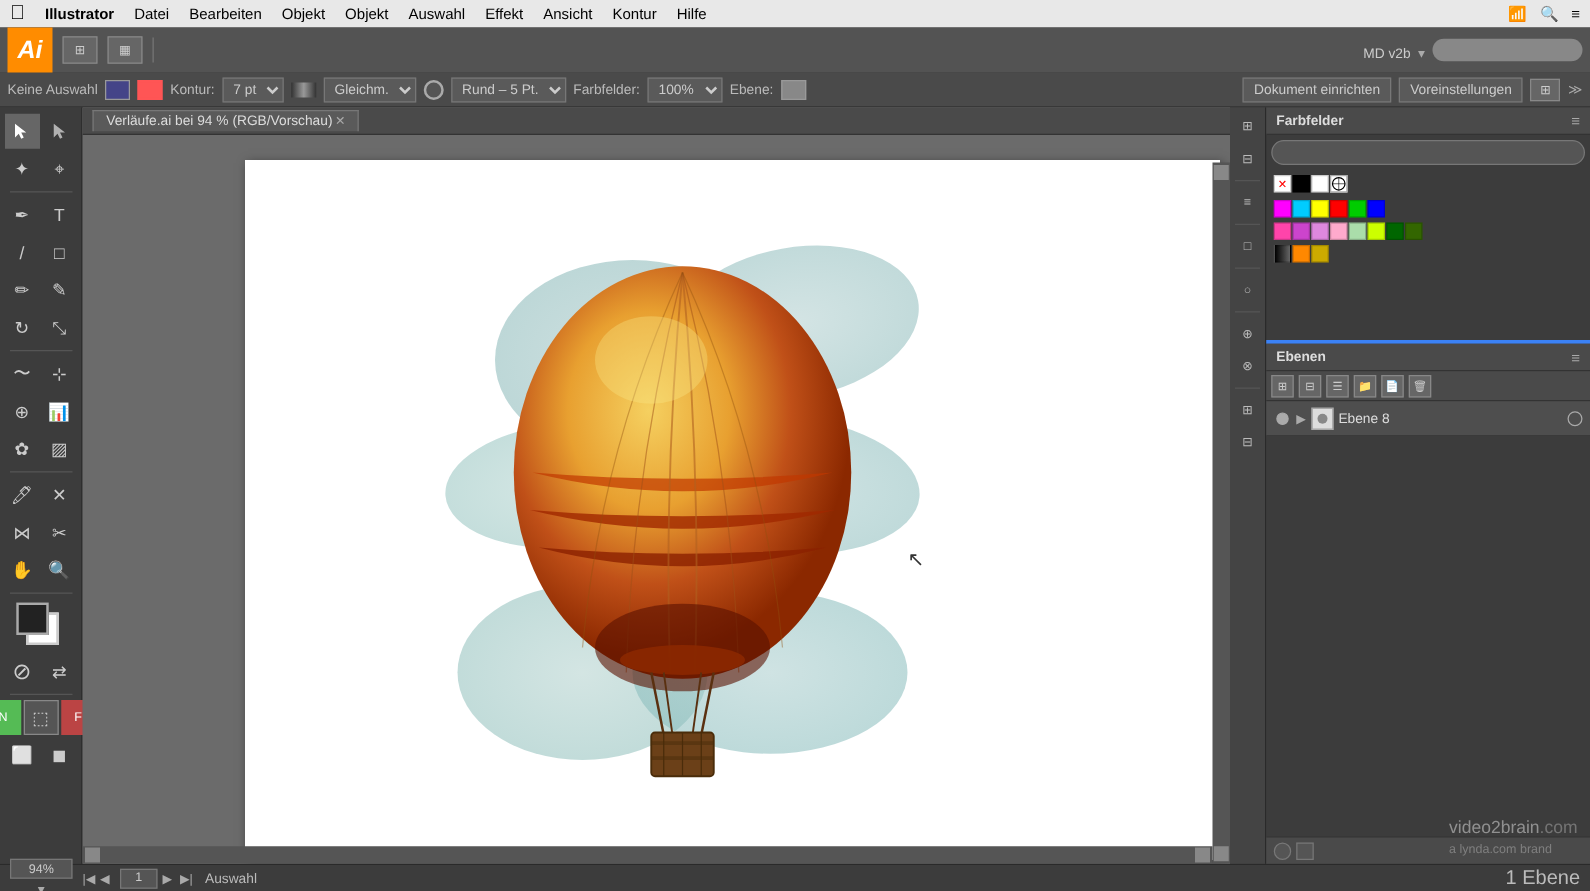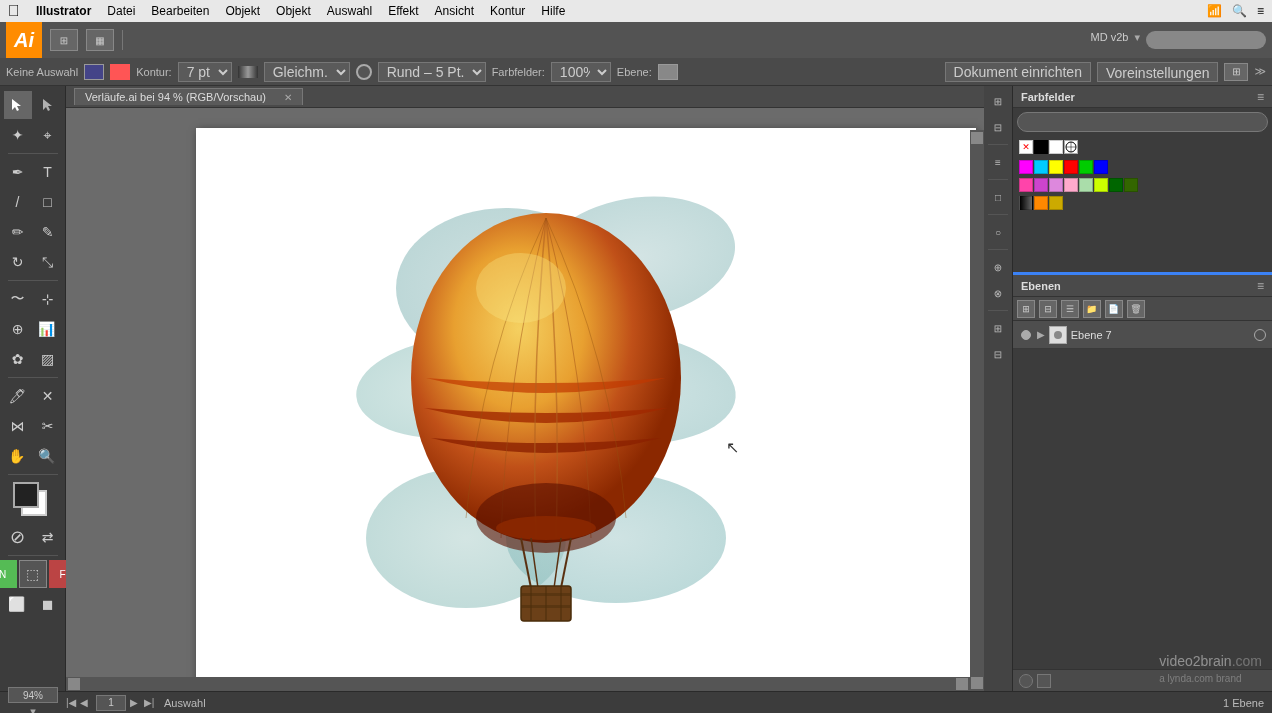--- a/index.html
+++ b/index.html
@@ -27,37 +27,37 @@
       font-size: 20px; font-weight: bold; color: white; font-style: italic;
       flex-shrink: 0;
     }
     .toolbar-btn {
       width: 28px; height: 22px; background: #666; border: 1px solid #888;
       display: flex; align-items: center; justify-content: center; cursor: pointer;
       font-size: 10px; color: #ccc;
     }
     .toolbar-separator { width: 1px; height: 20px; background: #777; }
     .toolbar-spacer { flex: 1; }
-    .toolbar-right { display: flex; align-items: flex-start; gap: 6px; }
+    .toolbar-right { display: flex; align-items: flex-end; gap: 6px; }
     .version-label { font-size: 11px; color: #ccc; }
     .search-box {
       width: 120px; height: 18px; background: #888; border: none; border-radius: 9px;
       padding: 0 8px; font-size: 11px; color: #fff;
     }
 
     
     #options-bar {
       width: 100%; height: 28px; background: #4a4a4a;
       display: flex; align-items: center; padding: 0 6px; gap: 6px;
       border-bottom: 1px solid #333;
     }
     .opt-label { font-size: 11px; color: #bbb; white-space: nowrap; }
     .opt-select {
       height: 20px; background: #5a5a5a; border: 1px solid #777;
-      color: #ccc; font-size: 14px; padding: 0 4px; cursor: pointer;
+      color: #ccc; font-size: 11px; padding: 0 4px; cursor: pointer;
     }
     .opt-color-box { width: 20px; height: 16px; border: 1px solid #999; cursor: pointer; }
 
     
     #main-area {
       display: flex; width: 100%; height: calc(713px - 22px - 36px - 28px - 22px);
     }
 
     
     #left-toolbar {
@@ -85,21 +85,21 @@
     #canvas-area {
       flex: 1; background: #6b6b6b; position: relative; overflow: hidden;
     }
     #tab-bar {
       height: 22px; background: #4a4a4a; display: flex; align-items: center;
       padding: 0 8px; border-bottom: 1px solid #333;
     }
     .tab-item {
       background: #5a5a5a; border: 1px solid #777; border-bottom: none;
       padding: 2px 10px; font-size: 11px; color: #ddd; cursor: pointer;
-      display: flex; align-items: center; gap: 18px;
+      display: flex; align-items: center; gap: 2px;
     }
     .tab-close { font-size: 10px; color: #aaa; cursor: pointer; }
     #canvas-scroll-area {
       width: 100%; height: calc(100% - 22px); overflow: hidden; position: relative;
     }
     #canvas-bg {
       position: absolute; top: 20px; left: 130px;
       width: 780px; height: 560px; background: white; box-shadow: 2px 2px 8px rgba(0,0,0,0.5);
     }
     
@@ -204,21 +204,21 @@
     .zoom-display {
       width: 50px; height: 16px; background: #555; border: 1px solid #777;
       font-size: 10px; color: #ccc; text-align: center; display: flex;
       align-items: center; justify-content: center;
     }
     .status-page { display: flex; align-items: center; gap: 4px; }
     .page-arrows { display: flex; gap: 2px; }
     .page-arrow { width: 12px; height: 12px; cursor: pointer; color: #aaa; font-size: 10px; }
     .status-info { font-size: 11px; color: #bbb; }
     .status-right { margin-left: auto; display: flex; gap: 8px; align-items: center; }
-    .status-ebenen { font-size: 11px; color: #bbb; }
+    .status-ebenen { font-size: 16px; color: #bbb; }
 
     
     #watermark {
       position: absolute; bottom: 28px; right: 10px;
       font-size: 13px; color: rgba(200,200,200,0.7);
     }
     #watermark span { color: rgba(255,255,255,0.5); }
   </style>
 </head>
 <body>
@@ -543,21 +543,21 @@
       <div class="layer-row">
         <div class="layer-eye" style="display:flex;align-items:center;justify-content:center;">
           <div style="width:10px;height:10px;border-radius:50%;border:1.5px solid #aaa;background:#aaa;"></div>
         </div>
         <span class="layer-arrow">▶</span>
         <div class="layer-icon">
           <div style="width:100%;height:100%;background:#ddd;display:flex;align-items:center;justify-content:center;">
             <div style="width:8px;height:8px;border-radius:50%;background:#888;"></div>
           </div>
         </div>
-        <span class="layer-name">Ebene 7</span>
+        <span class="layer-name">Ebene 8</span>
         <div class="layer-circle"></div>
       </div>
 
       <div style="flex:1;background:#3c3c3c;"></div>
 
       <div style="height:22px;background:#4a4a4a;display:flex;align-items:center;padding:0 6px;gap:4px;border-top:1px solid #333;">
         <div style="width:14px;height:14px;border-radius:50%;background:#555;border:1px solid #777;cursor:pointer;"></div>
         <div style="width:14px;height:14px;background:#555;border:1px solid #777;cursor:pointer;"></div>
       </div>
     </div>

